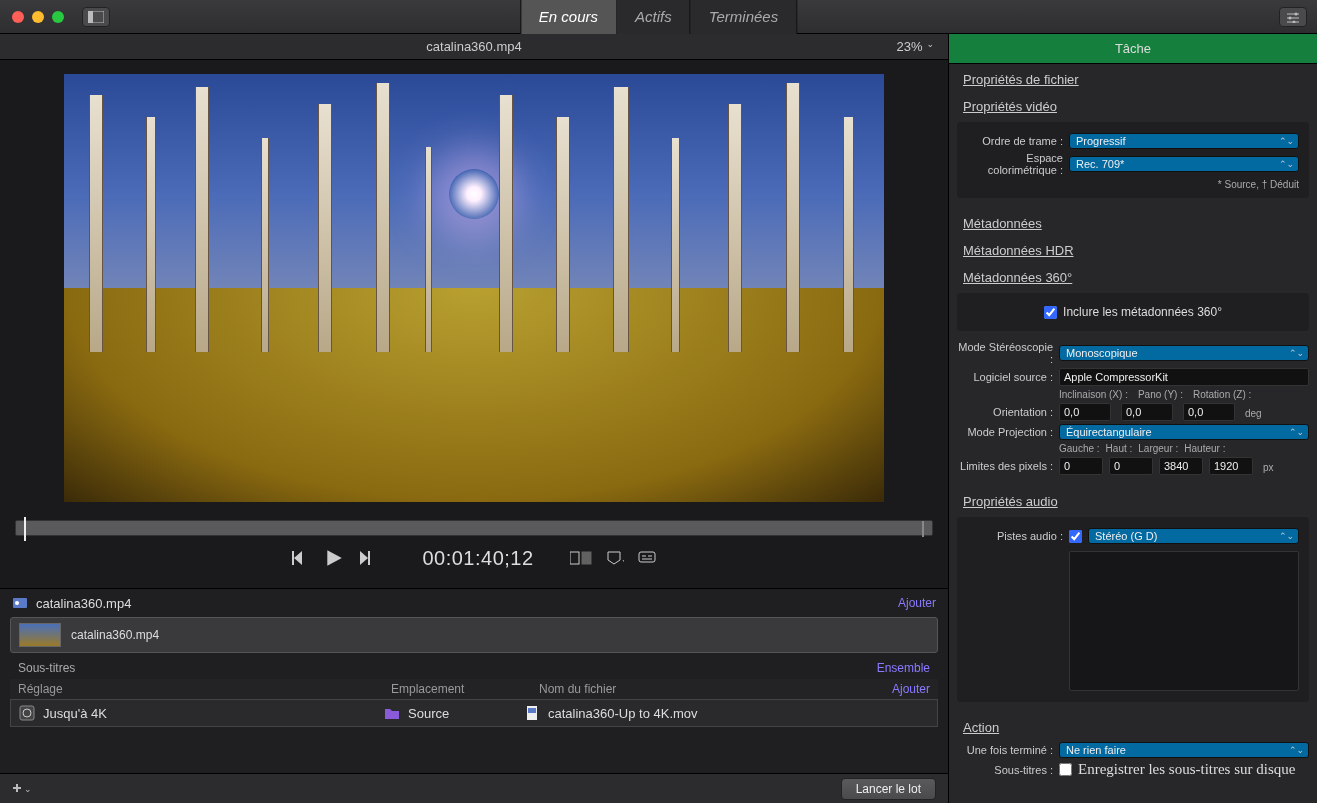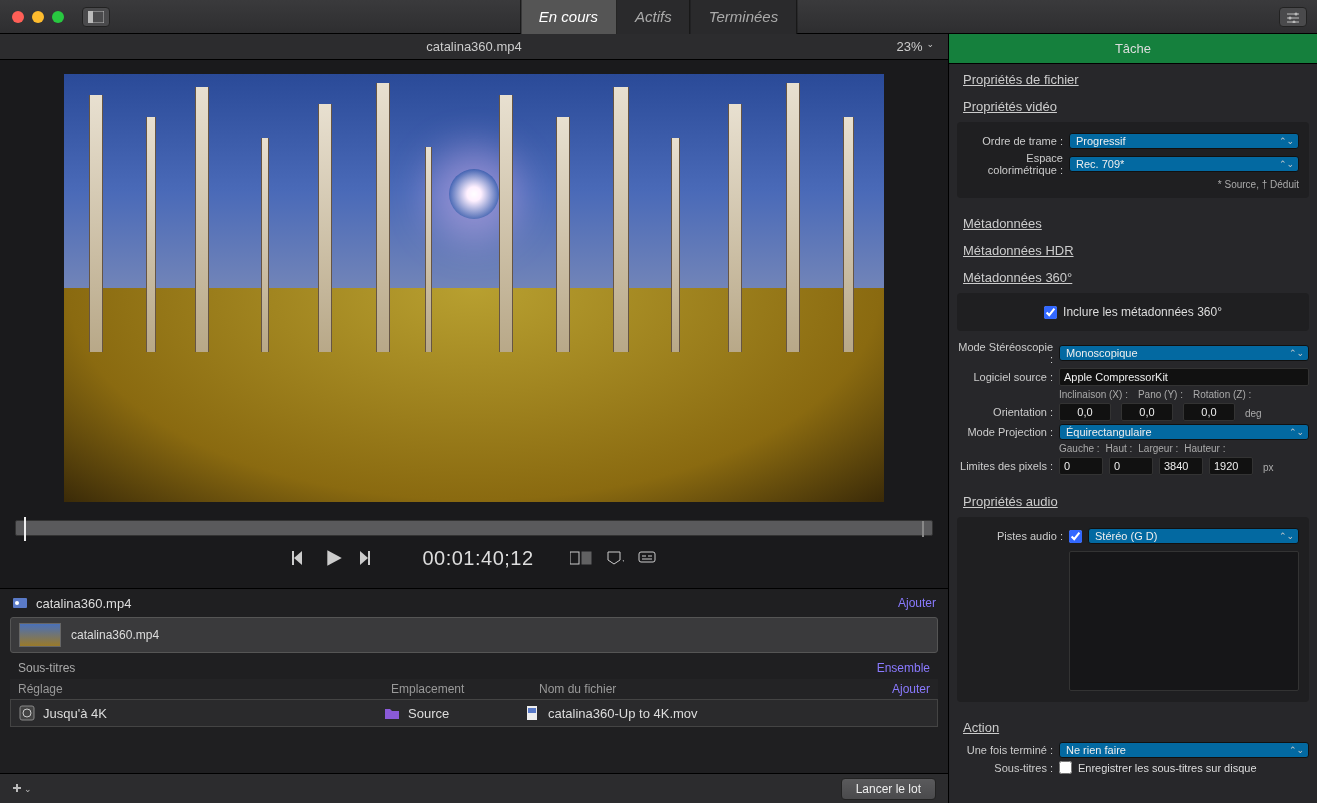--- a/index.html
+++ b/index.html
@@ -200,21 +200,21 @@
   gap:6px; padding:4px 0; font-size:12px;
 }
 input[type=checkbox]{ accent-color:#3268ff; }
 .txtfield {
   background:#111; border:1px solid #333; color:#eee;
   padding:2px 4px; font-size:11px; border-radius:2px;
 }
 .triple { display:flex; gap:10px; }
 .triple .col { display:flex; flex-direction:column; align-items:center; gap:2px; }
 .triple .col .lbl { font-size:10px; color:#aaa; }
-.triple input { width:52px; text-align:center; }
+.triple input { width:52px; text-align:left; }
 .quad { display:flex; gap:6px; }
 .quad .col { display:flex; flex-direction:column; align-items:center; gap:2px; }
 .quad .col .lbl { font-size:10px; color:#aaa; }
 .quad input { width:44px; }
 .unit { font-size:10px; color:#aaa; margin-left:4px; align-self:flex-end; padding-bottom:2px; }
 .audio-box {
   margin-top:4px; min-height:140px; background:#161618;
   border:1px solid #333; border-radius:2px;
 }
 </style>
@@ -527,17 +527,17 @@
       <div class="form-row">
         <label>Une fois terminé :</label>
         <div class="select">
           <span>Ne rien faire</span>
           <span class="chev">⌃⌄</span>
         </div>
       </div>
       <div class="form-row">
         <label>Sous-titres :</label>
         <input type="checkbox" style="">
-        <span style="font-size:11px;">Enregistrer les sous-titres sur disque</span>
+        <span style="font-size:15px;font-family:Liberation Serif, serif;">Enregistrer les sous-titres sur disque</span>
       </div>
     </div>
   </div>
 </div>
 
 </body></html>

